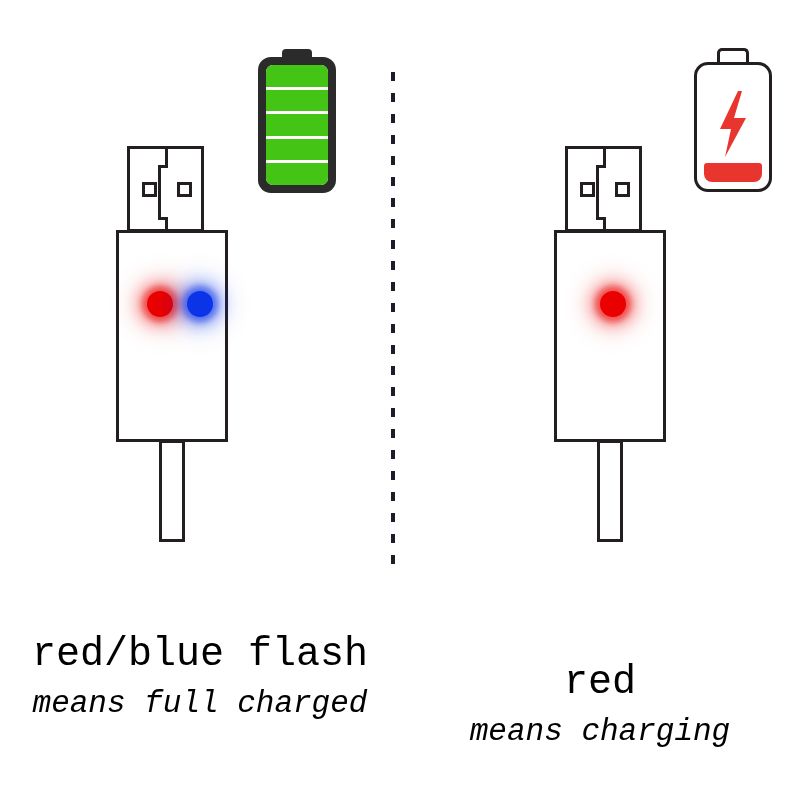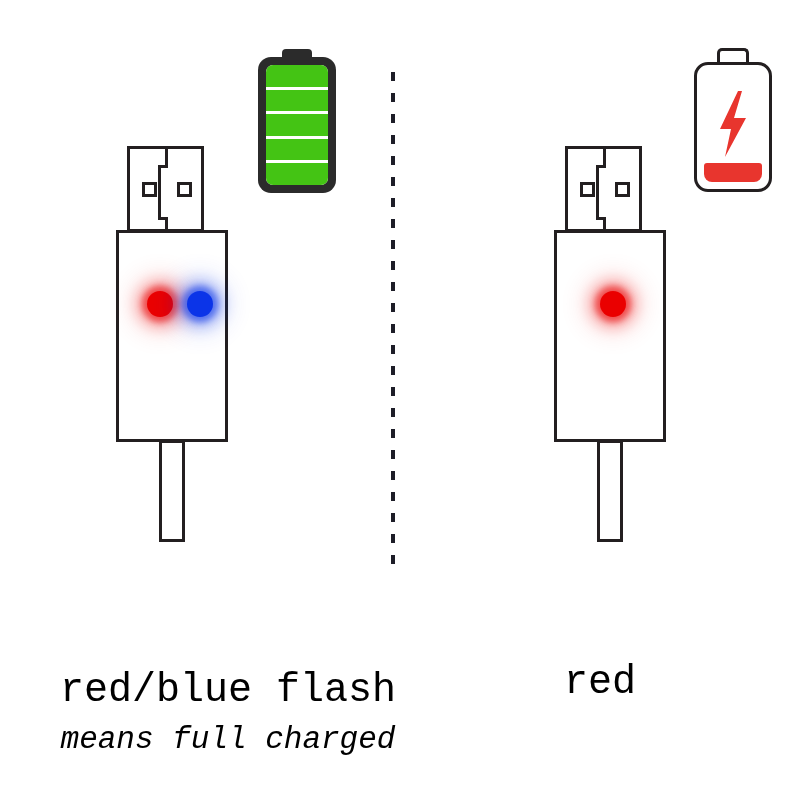--- a/index.html
+++ b/index.html
@@ -287,21 +287,21 @@
         <div class="batt-green-inner">
           <div class="batt-seg"></div>
           <div class="batt-seg"></div>
           <div class="batt-seg"></div>
           <div class="batt-seg"></div>
           <div class="batt-seg"></div>
         </div>
       </div>
     </div>
 
-    <div class="caption" style="left:0px; top:664px; width:400px;padding-left:28px;">
+    <div class="caption" style="left:0px; top:628px; width:400px;">
       <div class="line1">red/blue flash</div>
       <div class="line2">means full charged</div>
     </div>
   </div>
 
   <div>
 
     <div class="cable" style="left:554px; top:146px; width:112px; height:396px;">
 
       <div class="usb-stub"></div>
@@ -326,16 +326,17 @@
       <div class="batt-red-shell">
         <svg class="batt-bolt" viewBox="0 0 40 66">
           <polygon points="25,0 7,38 18,38 12,66 33,27 21,27 29,0" fill="#e8352e"></polygon>
         </svg>
         <div class="batt-red-fill"></div>
       </div>
     </div>
 
     <div class="caption" style="left:400px; top:656px; width:400px;">
       <div class="line1">red</div>
+      <div class="line2">means charging</div>
     </div>
   </div>
 
 </div>
 
 </body></html>

